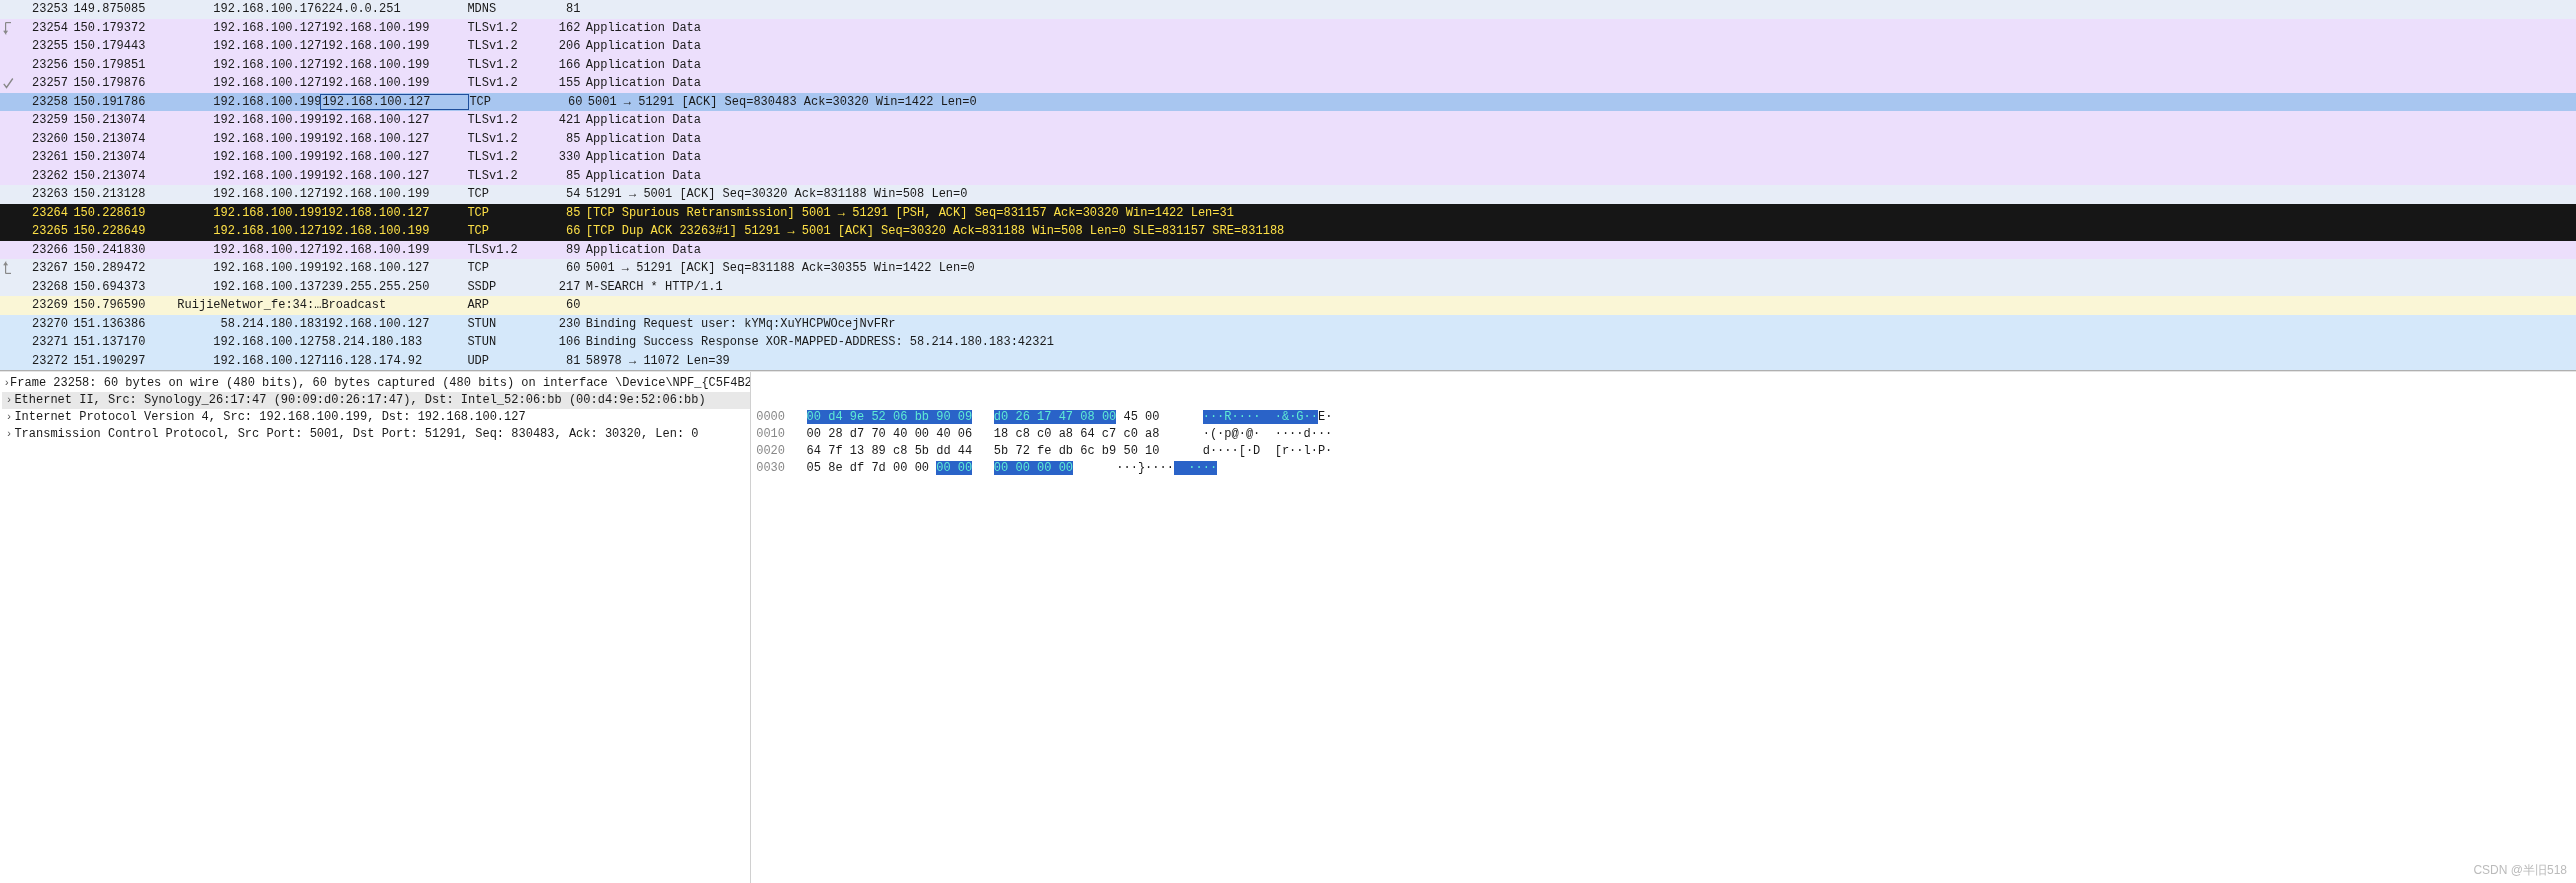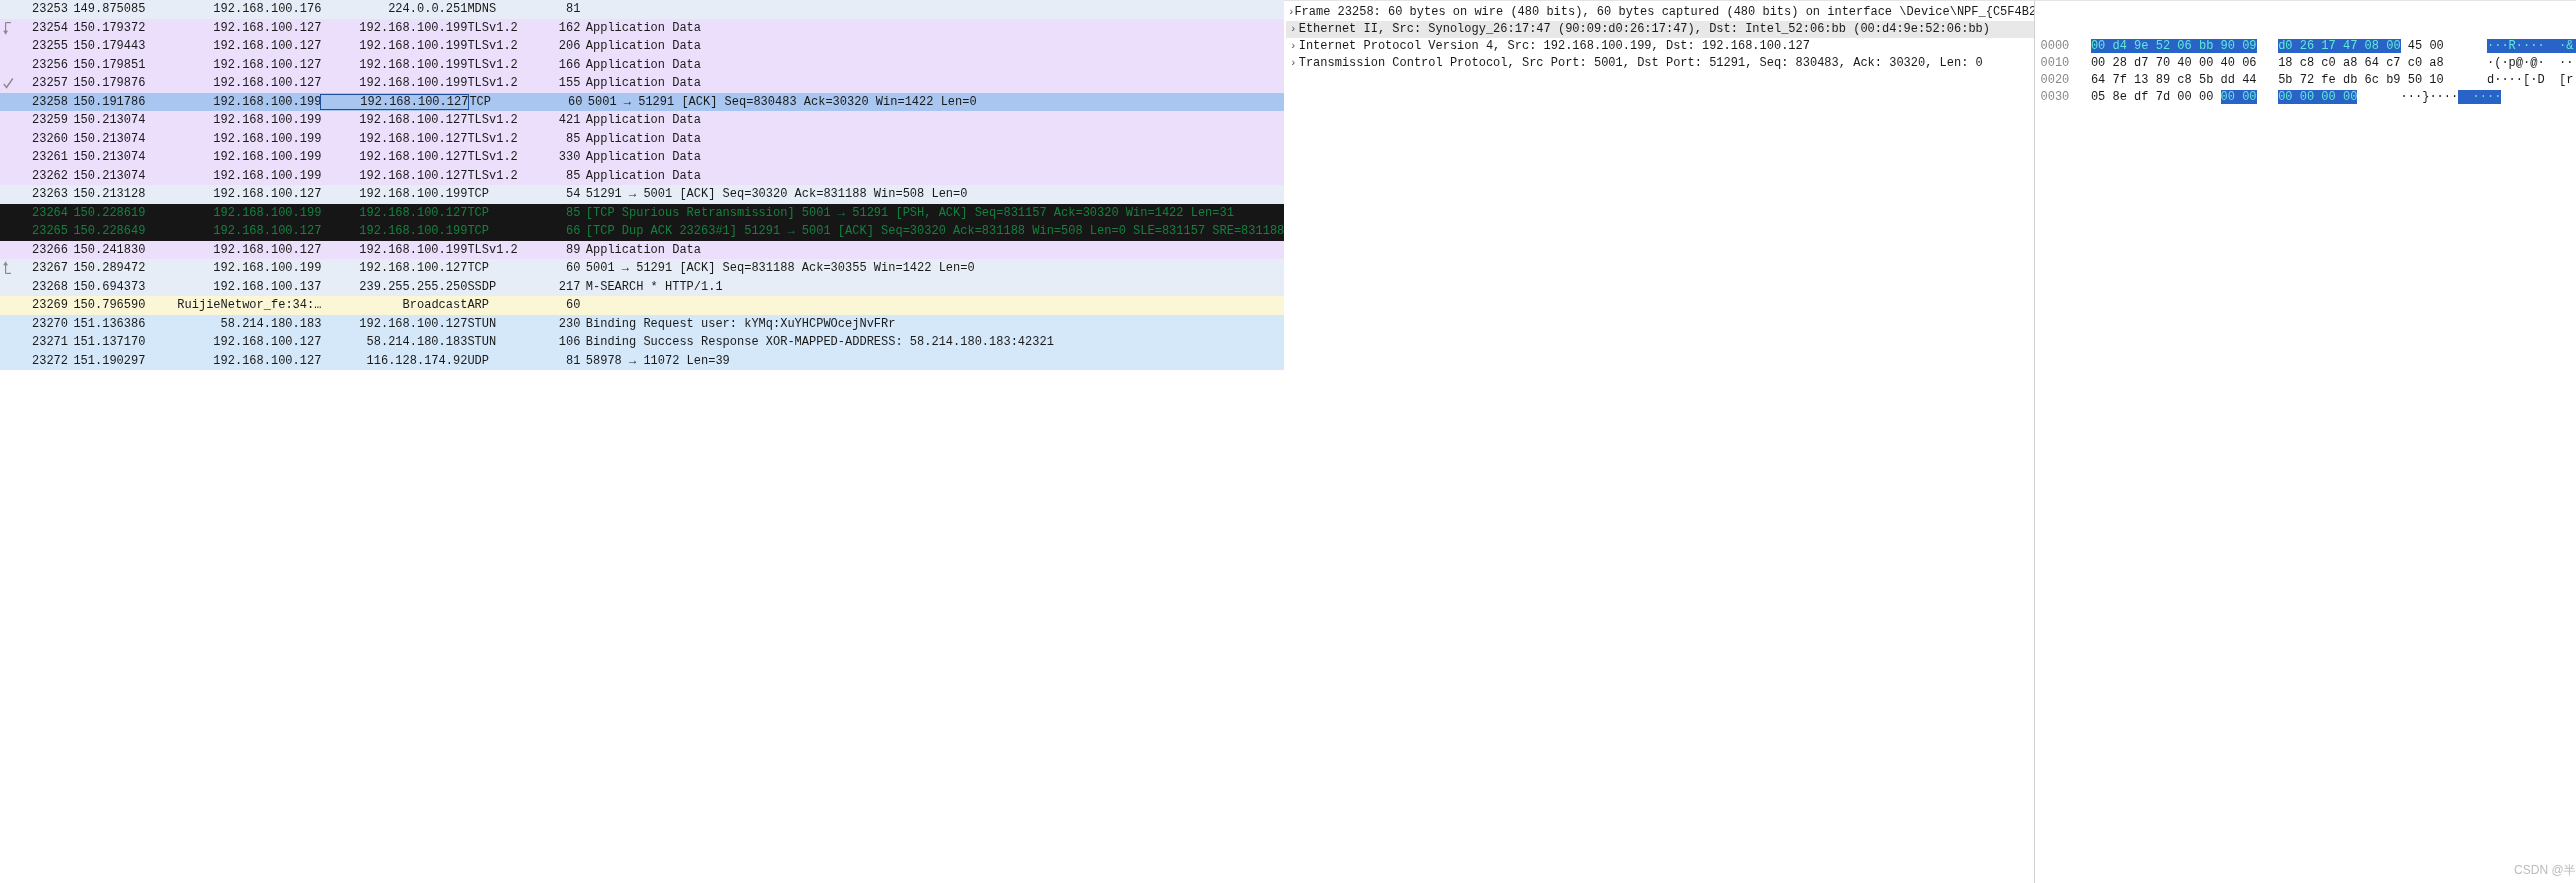--- a/index.html
+++ b/index.html
@@ -1,29 +1,29 @@
 <!DOCTYPE html>
 <html><head>
 <meta charset="utf-8">
 <style>
   html,body{margin:0;padding:0;font-family:Consolas,"Courier New",monospace;font-size:12px;color:#1a1a1a;background:#fff;overflow:hidden}
-  .wrap{width:2576px;height:884px;display:flex;flex-direction:row;background:#fff}
+  .wrap{width:2576px;height:884px;display:flex;flex-direction:column;background:#fff}
   
   .packet-list{flex:0 0 auto;border-bottom:0.9px solid #b0b0b0;background:#fff}
   .row{display:flex;align-items:center;height:18.5px;white-space:pre;position:relative}
   .row.tint{background:#e7edf7}
   .row.alt{background:#ecdffc}
   .row.yellow{background:#faf6d6}
-  .row.dark{background:#161616;color:#15803d}
+  .row.dark{background:#161616;color:#fde047}
   .row.selected{background:#a8c6f0}
   .row.udp{background:#d5e8fa}
   .row .c-no{width:68px;text-align:right;padding-right:5.4px}
   .row .c-time{width:99px;text-align:left}
   .row .c-src{width:149px;text-align:right}
-  .row .c-dst{width:146px;text-align:right}
+  .row .c-dst{width:146px;text-align:left}
   .row .c-proto{width:77px;text-align:left}
   .row .c-len{width:36px;text-align:right;padding-right:5.4px}
   .row .c-info{flex:1;text-align:left}
   .row .marker{position:absolute;left:1.8px;top:0;bottom:0;width:12.6px}
   .marker svg{width:12.6px;height:18px}
   .focus-cell{border:1.4px solid #1f4f9c;margin:-1.4px 0 -1.4px -1.4px;padding:0 0 0 1.4px}
   
   .bottom{flex:1;display:flex;border-top:0.9px solid #e4e4e4;min-height:0}
   .tree-pane{flex:0 0 748px;max-width:748px;overflow:hidden;padding:2.7px 0 0 1.8px;background:#fff;border-right:0.9px solid #d0d0d0}
   .tree-line{display:flex;align-items:center;height:17px;white-space:pre;padding-left:1.8px}

